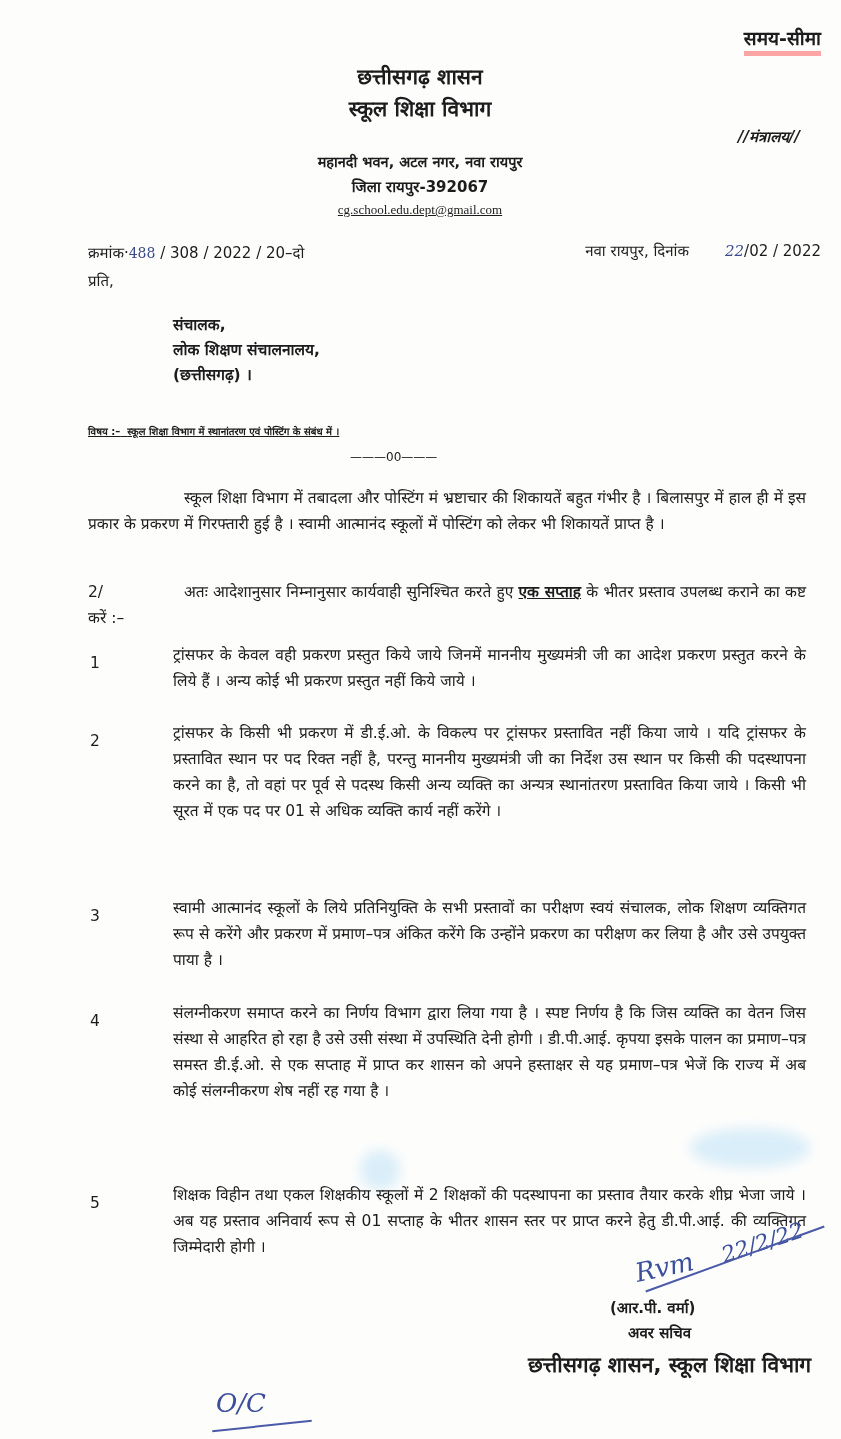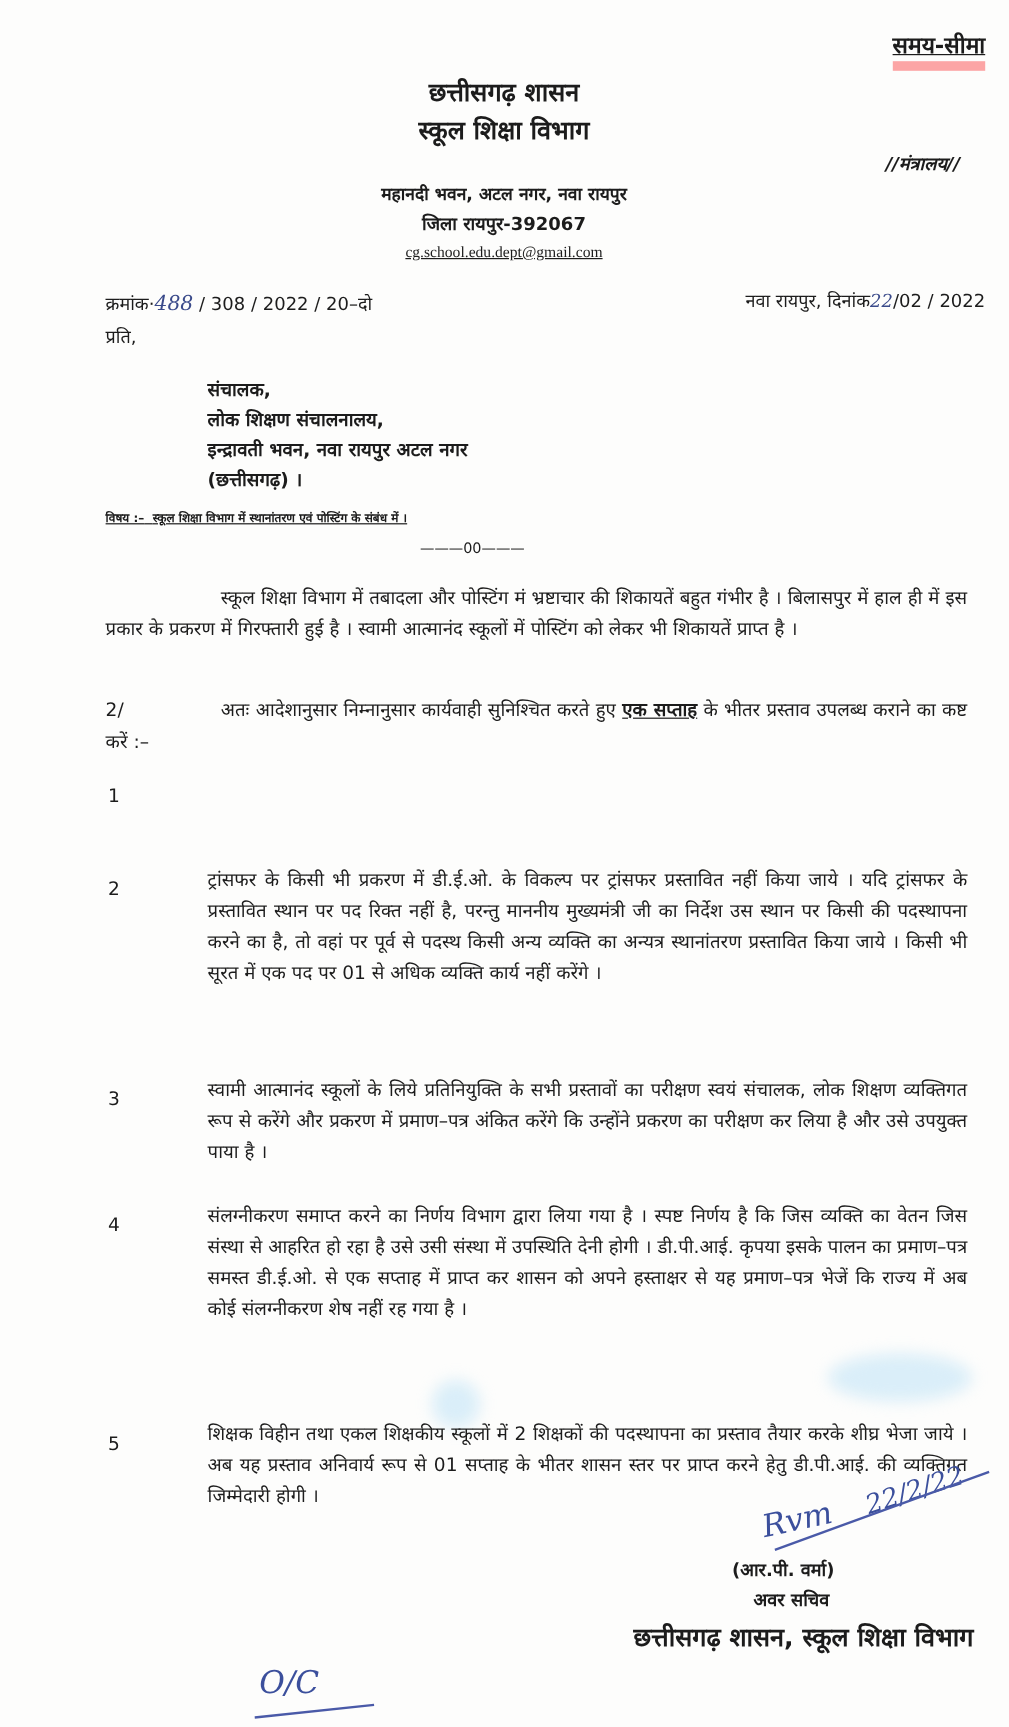--- a/index.html
+++ b/index.html
@@ -4,35 +4,35 @@
   <style>
     html, body { margin: 0; padding: 0; background: #ffffff; }
     body {
       width: 841px; height: 1439px; position: relative; overflow: hidden;
       font-family: "DejaVu Sans", sans-serif; color: #1c1c1c;
       background: #fdfdfc;
     }
     .abs { position: absolute; }
     .tag-top {
       right: 20px; top: 26px; font-size: 19px; font-weight: bold;
-      border-bottom: 8px solid #fca5a5; padding-bottom: 1px; line-height: 24px; text-decoration: underline;
+      border-bottom: 5px solid #fca5a5; padding-bottom: 1px; line-height: 24px;
     }
     .hdr { left: 0; width: 841px; text-align: center; font-weight: bold; }
     .hdr1 { top: 62px; font-size: 21px; left: 40px; width: 760px; }
     .hdr2 { top: 94px; font-size: 21px; left: 40px; width: 760px; }
     .hdr3 { top: 126px; font-size: 15px; left: 40px; width: 760px; font-style: italic; text-align: right; }
     .hdr4 { top: 151px; font-size: 14.5px; left: 40px; width: 760px; }
     .hdr5 { top: 176px; font-size: 15px; left: 40px; width: 760px; }
     .hdr6 { top: 202px; font-size: 13px; left: 40px; width: 760px; font-weight: normal;
             font-family: "Liberation Serif", serif; }
     .hdr6 span { text-decoration: underline; }
     .ref { left: 88px; top: 242px; font-size: 15px; }
-    .ref .hand { font-family: "DejaVu Serif", serif; font-style: italic; color: #3a4a8a; font-size: 17px; }
+    .ref .hand { font-family: "DejaVu Serif", serif; color: #3a4a8a; font-size: 14px; }
     .date { right: 20px; top: 240px; font-size: 15px; }
-    .date .hand { font-family: "DejaVu Serif", serif; font-style: italic; color: #3a4a8a; font-size: 15px; }
+    .date .hand { font-family: "DejaVu Serif", serif; font-style: italic; color: #3a4a8a; font-size: 15px; margin-left: 36px; }
     .prati { left: 88px; top: 270px; font-size: 15px; }
     .addr { left: 173px; top: 313px; font-size: 15.5px; font-weight: bold; line-height: 25px; }
     .subject { left: 88px; top: 424px; font-size: 10px; font-weight: bold; text-decoration: underline; }
     .sep { left: 350px; top: 450px; font-size: 12px; letter-spacing: 0; }
     .para {
       left: 88px; width: 718px; font-size: 15.5px; line-height: 26px; text-align: justify;
     }
     .p1 { top: 485px; text-indent: 96px; }
     .p2 { top: 579px; }
     .p2 .num { display: inline-block; width: 96px; }
@@ -69,36 +69,36 @@
   <span>क्रमांक·</span><span class="hand">488</span><span> / 308 / 2022 / 20–दो</span>
 </div>
 <div class="abs date">
   <span>नवा रायपुर, दिनांक</span><span class="hand">22</span><span>/02 / 2022</span>
 </div>
 
 <div class="abs prati">प्रति,</div>
 <div class="abs addr">
   <div>संचालक,</div>
   <div>लोक शिक्षण संचालनालय,</div>
-  <div>इन्द्रावती भवन, नवा रायपुर अटल नगर</div>
   <div>(छत्तीसगढ़) ।</div>
 </div>
 
 <div class="abs subject">
   <span>विषय :–</span>&nbsp;&nbsp;<span>स्कूल शिक्षा विभाग में स्थानांतरण एवं पोस्टिंग के संबंध में ।</span>
 </div>
 <div class="abs sep">———00———</div>
 
 <div class="abs para p1">स्कूल शिक्षा विभाग में तबादला और पोस्टिंग मं भ्रष्टाचार की शिकायतें बहुत गंभीर है । बिलासपुर में हाल ही में इस प्रकार के प्रकरण में गिरफ्तारी हुई है । स्वामी आत्मानंद स्कूलों में पोस्टिंग को लेकर भी शिकायतें प्राप्त है ।</div>
 <div class="abs para p2">
   <span class="num">2/</span><span>अतः आदेशानुसार निम्नानुसार कार्यवाही सुनिश्चित करते हुए </span><u>एक सप्ताह</u><span> के भीतर प्रस्ताव उपलब्ध कराने का कष्ट करें :–</span>
 </div>
 
 <div class="abs item i1">
   <span class="inum">1</span>
+  <div class="itext">ट्रांसफर के केवल वही प्रकरण प्रस्तुत किये जाये जिनमें माननीय मुख्यमंत्री जी का आदेश प्रकरण प्रस्तुत करने के लिये हैं । अन्य कोई भी प्रकरण प्रस्तुत नहीं किये जाये ।</div>
 </div>
 <div class="abs item i2">
   <span class="inum">2</span>
   <div class="itext">ट्रांसफर के किसी भी प्रकरण में डी.ई.ओ. के विकल्प पर ट्रांसफर प्रस्तावित नहीं किया जाये । यदि ट्रांसफर के प्रस्तावित स्थान पर पद रिक्त नहीं है, परन्तु माननीय मुख्यमंत्री जी का निर्देश उस स्थान पर किसी की पदस्थापना करने का है, तो वहां पर पूर्व से पदस्थ किसी अन्य व्यक्ति का अन्यत्र स्थानांतरण प्रस्तावित किया जाये । किसी भी सूरत में एक पद पर 01 से अधिक व्यक्ति कार्य नहीं करेंगे ।</div>
 </div>
 <div class="abs item i3">
   <span class="inum">3</span>
   <div class="itext">स्वामी आत्मानंद स्कूलों के लिये प्रतिनियुक्ति के सभी प्रस्तावों का परीक्षण स्वयं संचालक, लोक शिक्षण व्यक्तिगत रूप से करेंगे और प्रकरण में प्रमाण–पत्र अंकित करेंगे कि उन्होंने प्रकरण का परीक्षण कर लिया है और उसे उपयुक्त पाया है ।</div>
 </div>
 <div class="abs item i4">

